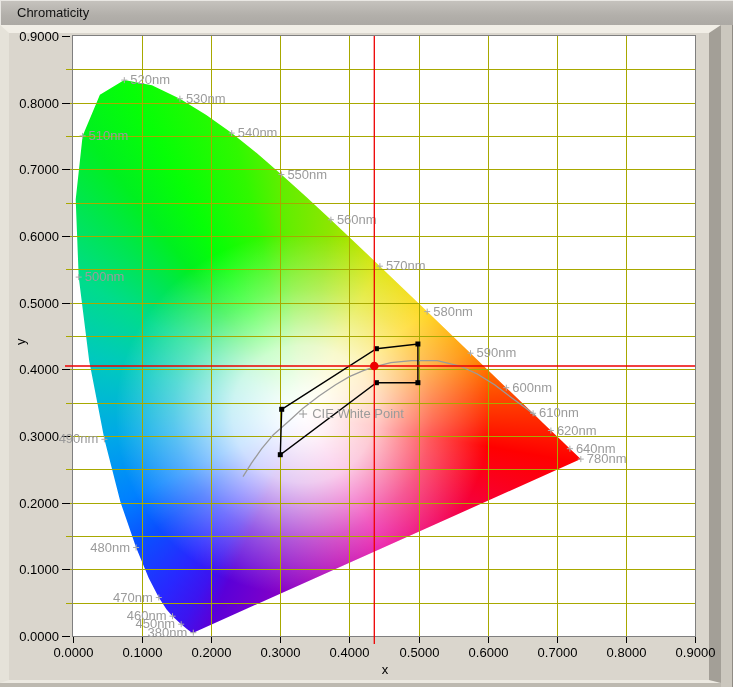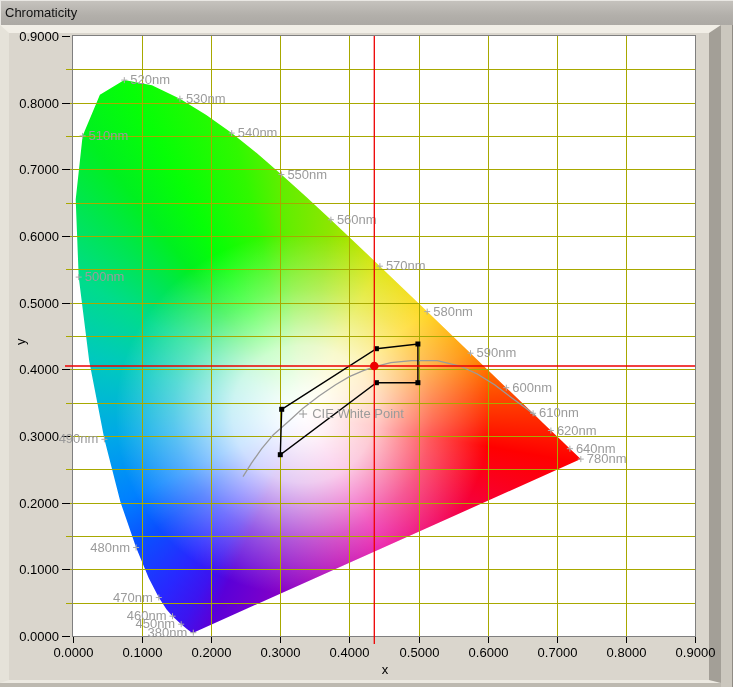--- a/index.html
+++ b/index.html
@@ -9,21 +9,21 @@
     font-family:"Liberation Sans","DejaVu Sans",sans-serif;
     -webkit-font-smoothing:antialiased;
   }
   .titlebar{
     position:absolute; left:0; top:0; width:733px; height:25px;
     background:linear-gradient(180deg,#C5C2BD 0%,#B2AFAA 60%,#ACA9A4 100%);
     border-top:1px solid #E9E7E3; border-left:1px solid #E9E7E3;
     box-sizing:border-box;
   }
   .titlebar span{
-    display:inline-block; padding-left:4px; line-height:23px;
+    display:inline-block; padding-left:16px; line-height:23px;
     font-size:13px; color:#111;
   }
   .panel{
     position:absolute; left:0; top:25px; width:721px; height:658px;
     box-sizing:border-box; background:#DAD6CD;
     border-top:8px solid #F1EEE6;
     border-left:9px solid #E5E2D9;
     border-right:12px solid #A39F97;
     border-bottom:3px solid #ECE9E1;
   }

